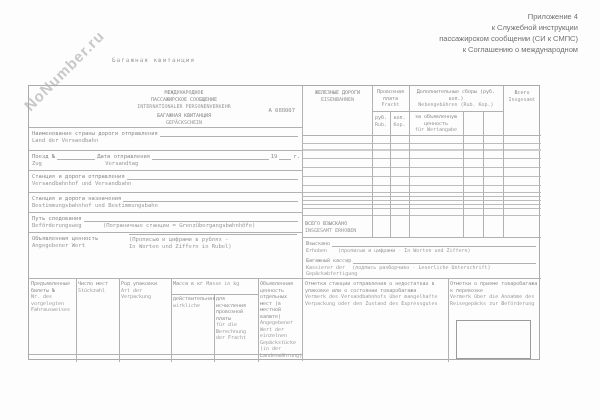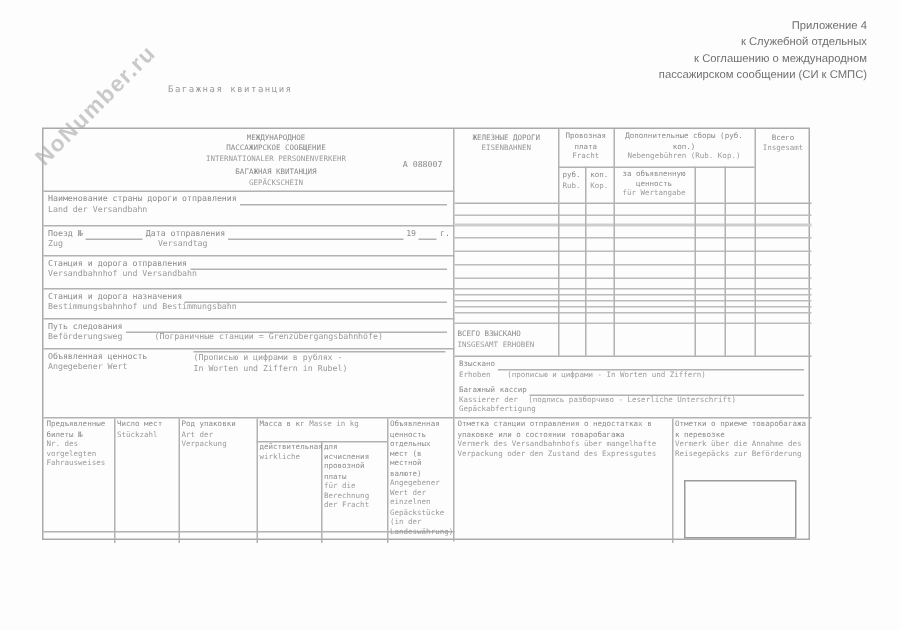--- a/index.html
+++ b/index.html
@@ -38,23 +38,23 @@
 </style>
 </head>
 <body>
 
 <div class="canvas">
 
   <div class="watermark">NoNumber.ru</div>
 
   <div class="annotation">
     <div>Приложение 4</div>
-    <div>к Служебной отдельных</div>
+    <div>к Служебной инструкции</div>
+    <div>пассажирском сообщении (СИ к СМПС)</div>
     <div>к Соглашению о международном</div>
-    <div>пассажирском сообщении (СИ к СМПС)</div>
   </div>
 
   <div class="page-label">Багажная квитанция</div>
 
   <div class="form">
 
     <div class="abs br" style="left:0;top:0;width:274px;height:275px;">
 
       <div class="abs bb" style="left:0;top:0;width:274px;height:42px;">
         <div class="abs center" style="left:40px;top:3px;width:230px;font-size:5px;line-height:1.35;">

